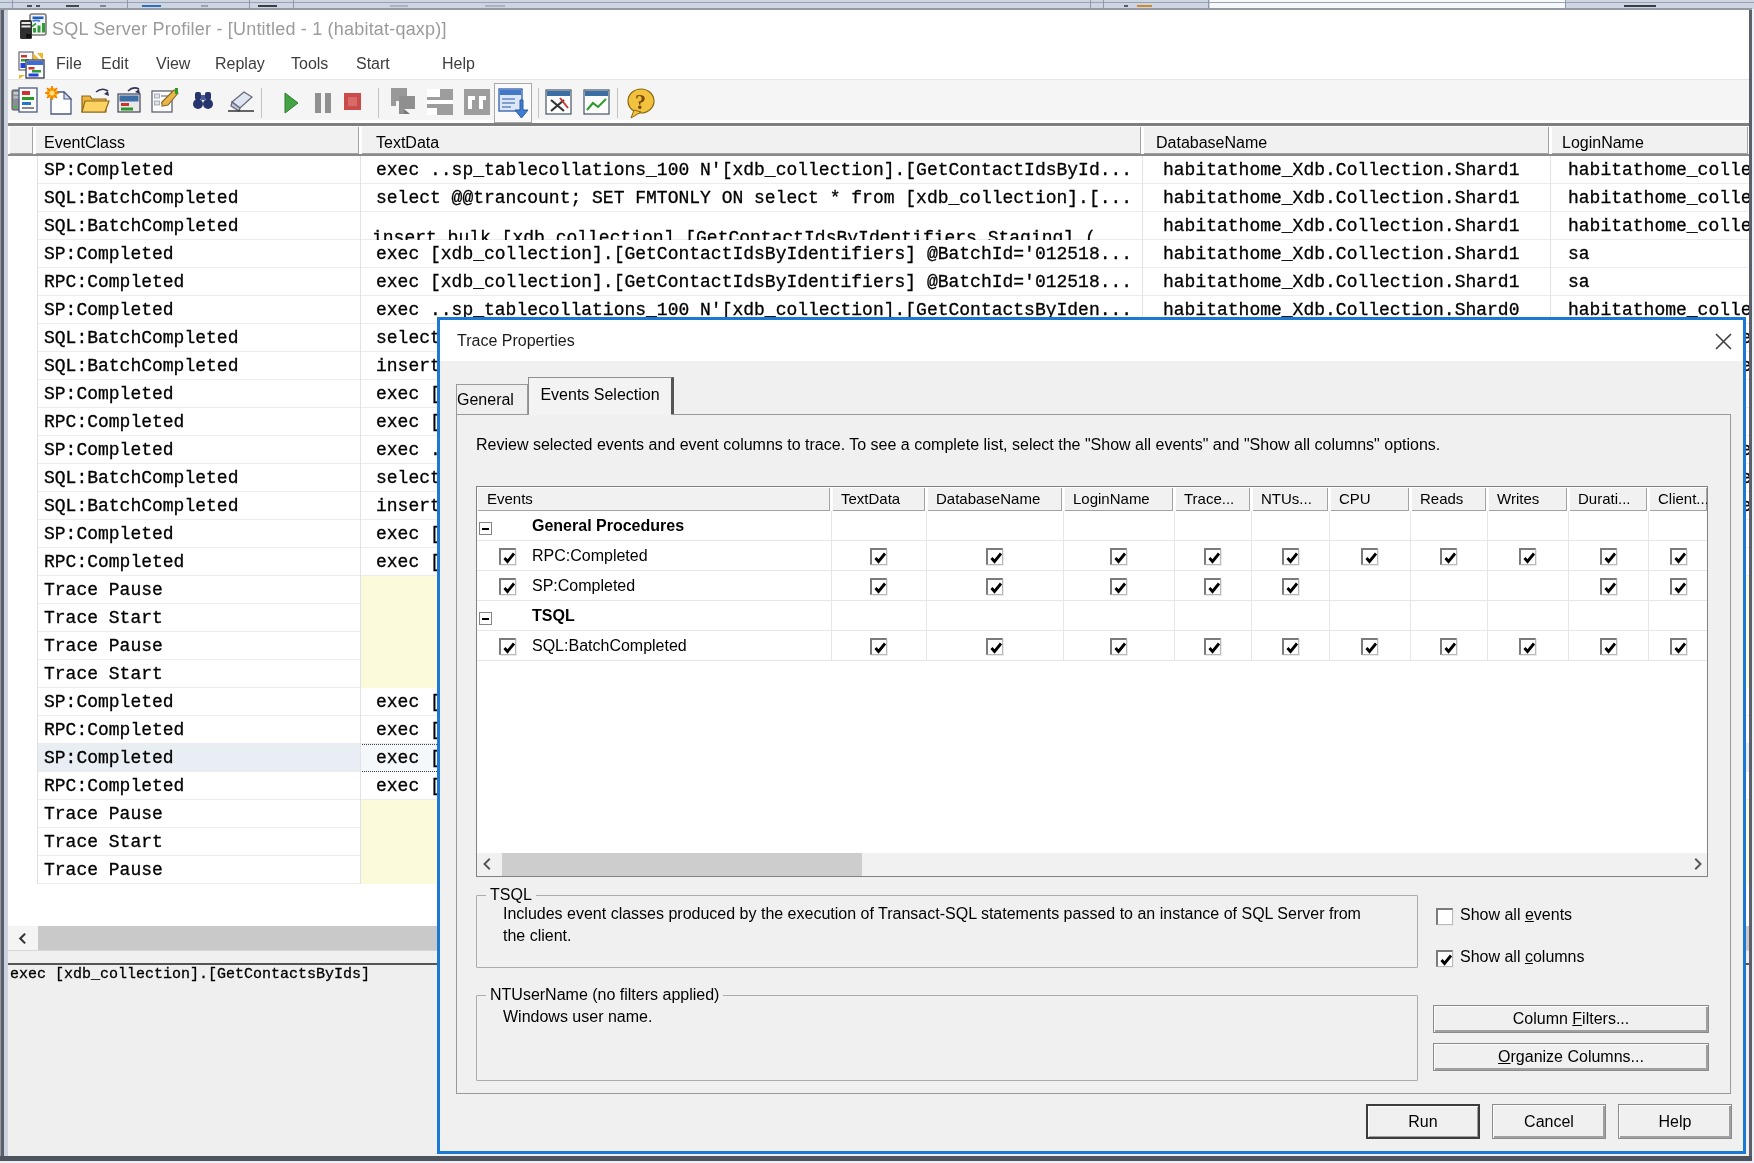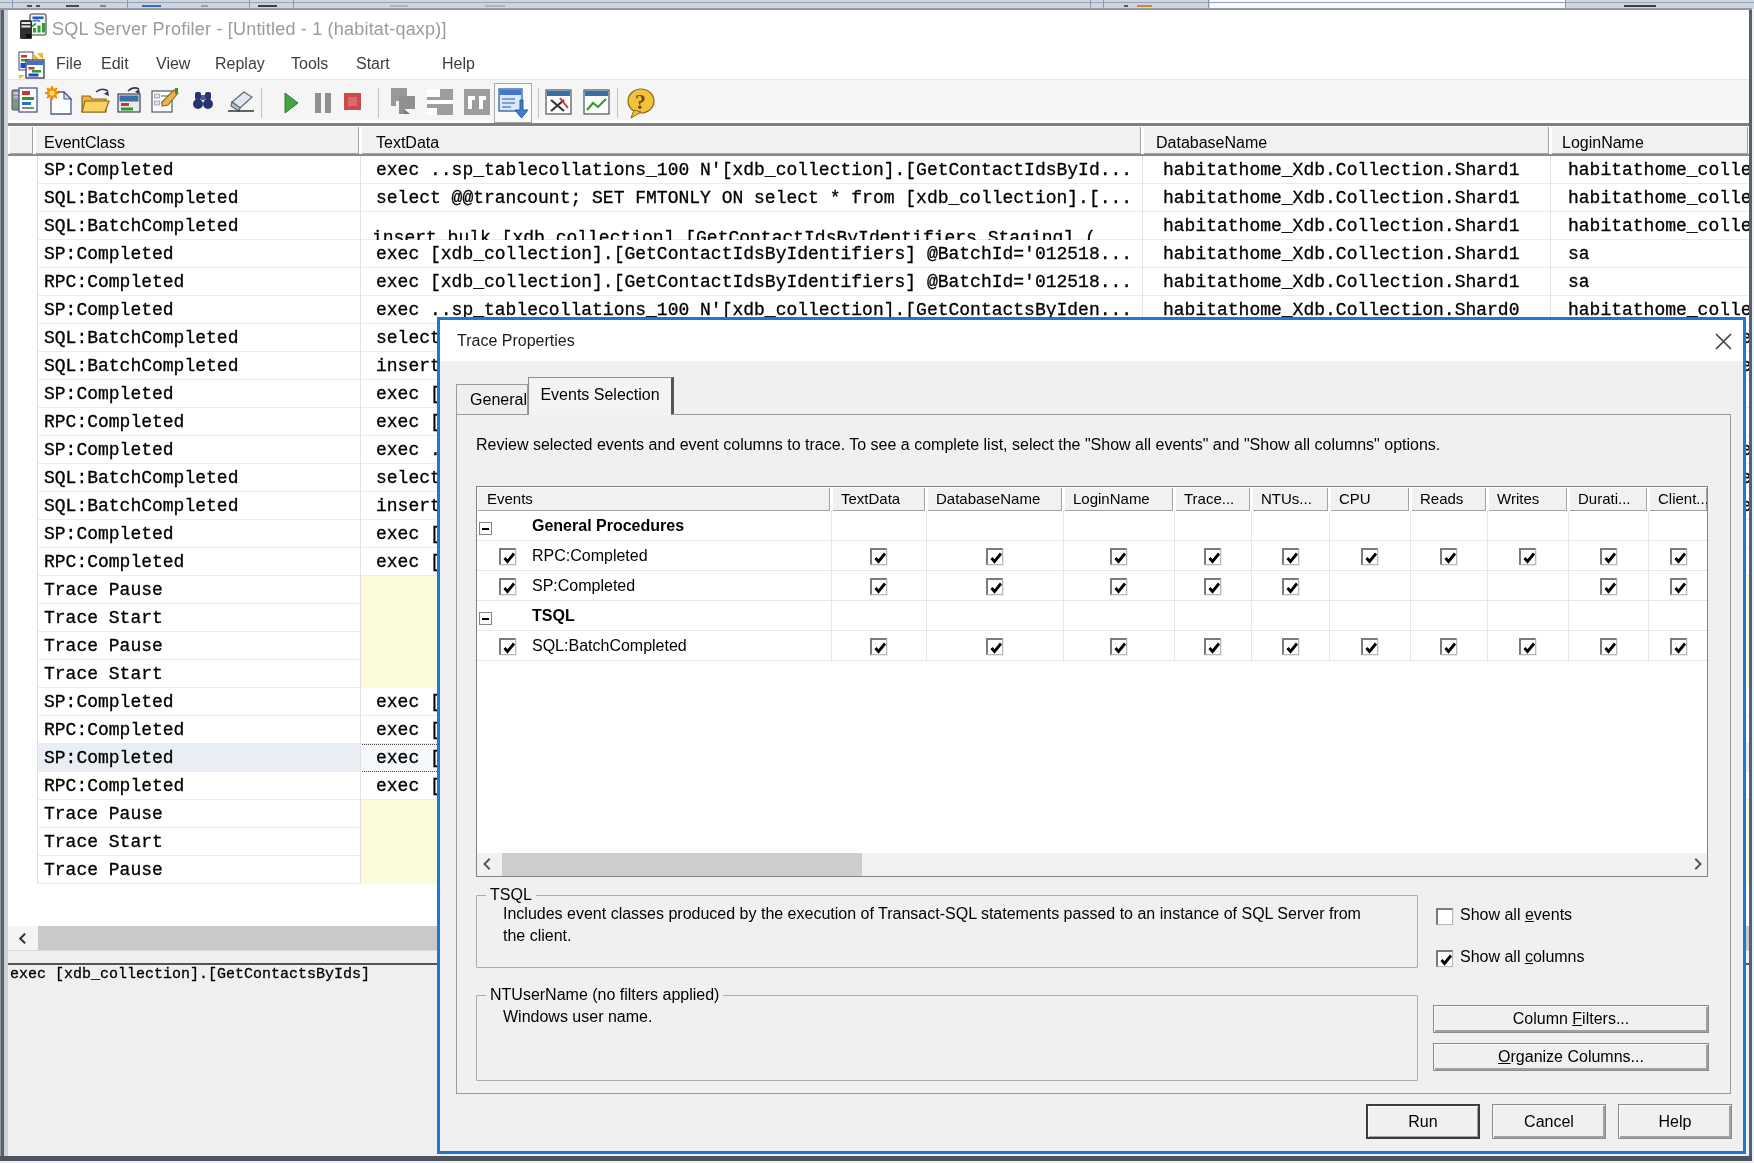--- a/index.html
+++ b/index.html
@@ -474,21 +474,21 @@
   </svg>
 <div class="abs" style="left:8px;top:950px;width:1741px;height:13px;background:#f0f0f0;border-top:1px solid #d8d8d8;box-sizing:border-box;"></div>
 <div class="abs" style="left:8px;top:963px;width:1741px;height:193px;background:#efefef;border-top:2px solid #555;box-sizing:border-box;"></div>
 <div class="abs mono" style="left:10px;top:966px;font-size:15px;white-space:pre;">exec [xdb_collection].[GetContactsByIds]</div>
 <div class="abs" style="left:437px;top:317px;width:1309px;height:837px;background:#f0f0f0;border:3px solid #1a79d4;box-sizing:border-box;"></div>
 <div class="abs" style="left:440px;top:320px;width:1303px;height:41px;background:#ffffff;"></div>
 <div class="abs" style="left:457px;top:320px;height:41px;line-height:41px;font-size:16px;color:#1a1a1a;">Trace Properties</div>
 <svg class="abs" style="left:1715px;top:333px" width="17" height="17" viewBox="0 0 17 17">
     <path d="M1 1 L16 16 M16 1 L1 16" stroke="#404040" stroke-width="1.6"></path>
   </svg>
-<div class="abs" style="left:456px;top:384px;width:72px;height:31px;background:#efefef;border:1px solid #9a9a9a;border-bottom:none;box-sizing:border-box;text-align:right;line-height:29px;font-size:16px;">General</div>
+<div class="abs" style="left:456px;top:384px;width:72px;height:31px;background:#efefef;border:1px solid #9a9a9a;border-bottom:none;box-sizing:border-box;text-align:left;line-height:29px;font-size:16px;">General</div>
 <div class="abs" style="left:528px;top:377px;width:146px;height:38px;background:#f3f3f3;border:1px solid #8e8e8e;border-right:3px solid #555;border-bottom:none;box-sizing:border-box;text-align:center;line-height:34px;font-size:16px;">Events Selection</div>
 <div class="abs" style="left:456px;top:414px;width:1275px;height:680px;background:#f0f0f0;border:1px solid #999;box-sizing:border-box;"></div>
 <div class="abs" style="left:529px;top:414px;width:142px;height:1px;background:#f3f3f3;"></div>
 <div class="abs" style="left:476px;top:436px;font-size:16px;color:#000;">Review selected events and event columns to trace. To see a complete list, select the "Show all events" and "Show all columns" options.</div>
 <div class="abs" style="left:476px;top:486px;width:1232px;height:391px;background:#ffffff;border:1px solid #828282;box-sizing:border-box;"></div>
 <div class="hd" style="left:477px;top:487px;width:353px;height:24px;line-height:24px;font-size:15px;">
     <span style="position:absolute;left:10px;">Events</span>
   </div>
 <div class="hd" style="left:832px;top:487px;width:93px;height:24px;line-height:24px;font-size:15px;">
     <span style="position:absolute;left:9px;">TextData</span>

